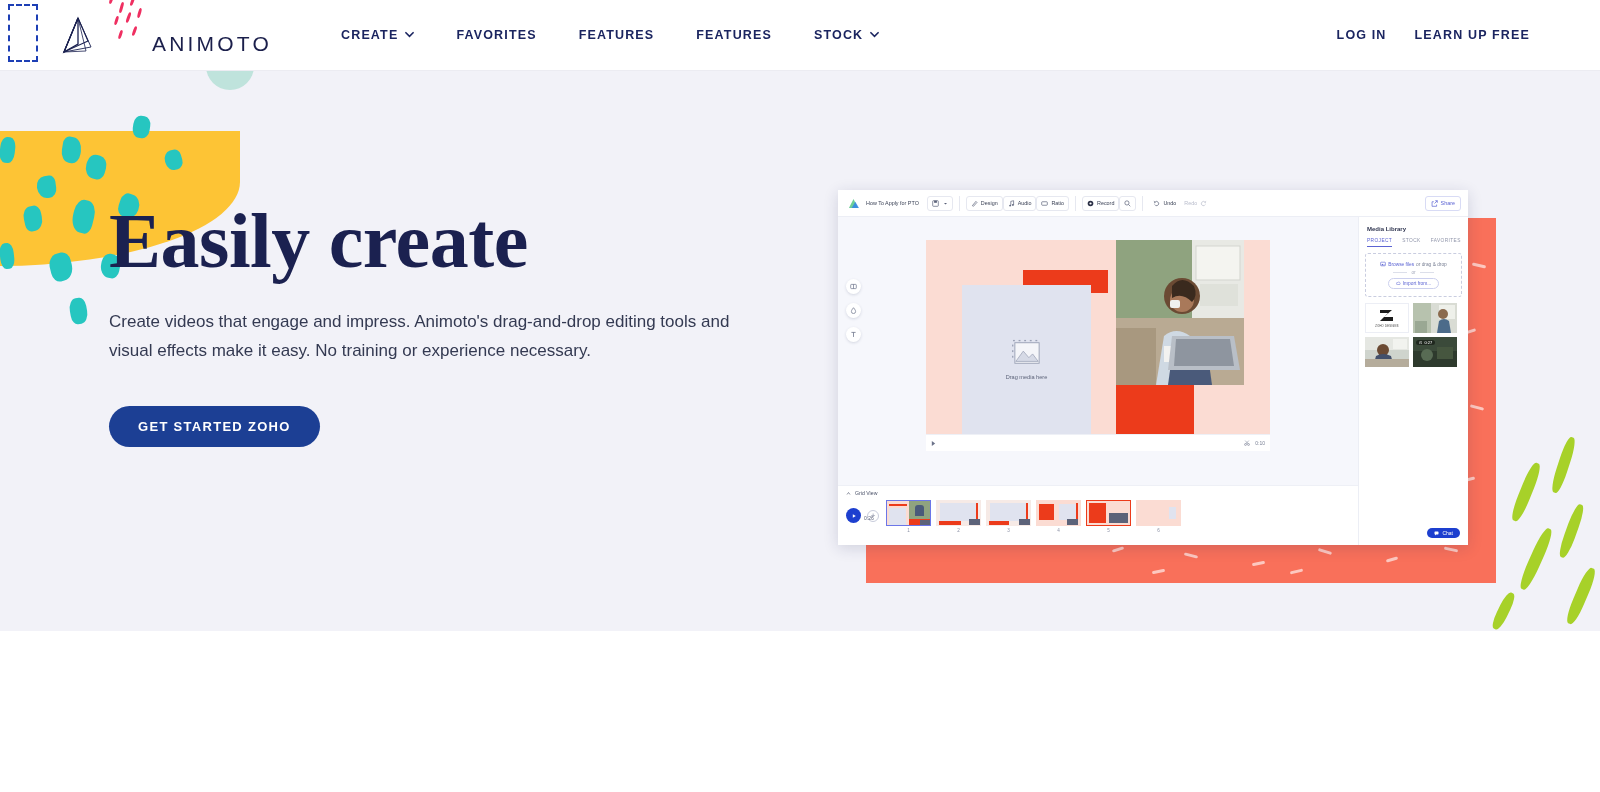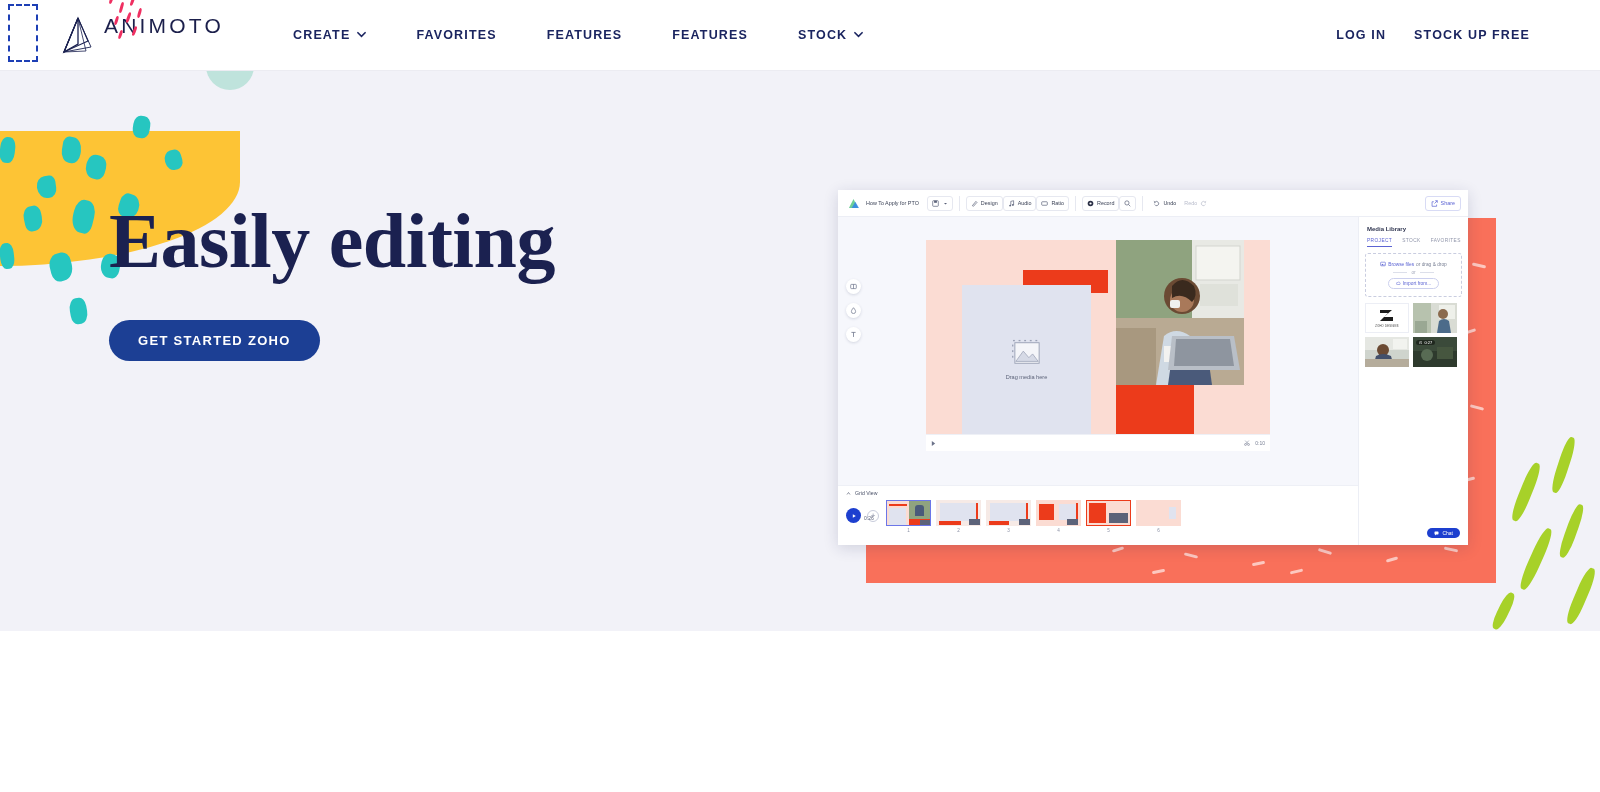--- a/index.html
+++ b/index.html
@@ -45,27 +45,27 @@
     border: 2px dashed #1d3fb5;
   }
 
   
   .navbar {
     position: absolute; left: 0; top: 0; width: 1600px; height: 71px;
     background: #ffffff; z-index: 40;
     display: flex; align-items: center;
     border-bottom: 1px solid #ececf2;
   }
-  .brand { display: flex; align-items: flex-start; margin-left: 58px; }
+  .brand { display: flex; align-items: flex-end; margin-left: 58px; gap: 48px; }
   .brand-mark { width: 40px; height: 42px; }
   .brand-name {
     font-size: 21px; letter-spacing: 3.2px; color: #1b1f4b;
     margin-left: 6px; font-weight: 400;
   }
-  .nav-links { display: flex; align-items: center; margin-left: 52px; gap: 16px; }
+  .nav-links { display: flex; align-items: center; margin-left: 52px; gap: 8px; }
   .nav-link {
     font-size: 12.5px; font-weight: bold; letter-spacing: 1.15px;
     color: #1b2560; padding: 10px 17px; cursor: pointer;
     display: flex; align-items: center; gap: 7px; white-space: nowrap;
   }
   .chev { width: 9px; height: 9px; position: relative; top: -1px; }
   .nav-right { margin-left: auto; margin-right: 56px; display: flex; align-items: center; }
   .nav-right .nav-link { padding: 10px 14px; }
 
   
@@ -283,40 +283,41 @@
       <div class="nav-link">
         <span>STOCK</span>
         <svg class="chev" viewBox="0 0 10 10">
             <path d="M1 3 L5 7 L9 3" fill="none" stroke="#1b2560" stroke-width="1.8" stroke-linecap="round"></path>
           </svg>
       </div>
     </div>
 
     <div class="nav-right">
       <div class="nav-link">LOG IN</div>
-      <div class="nav-link">STOCK UP FREE</div>
+      <div class="nav-link">LEARN UP FREE</div>
     </div>
   </div>
 
   <div class="pinkdrop" style="left:110px;top:-6px;width:3px;height:10px;transform:rotate(18deg);z-index:50;"></div>
   <div class="pinkdrop" style="left:120px;top:2px;width:3px;height:11px;transform:rotate(16deg);z-index:50;"></div>
   <div class="pinkdrop" style="left:131px;top:-4px;width:3px;height:10px;transform:rotate(20deg);z-index:50;"></div>
   <div class="pinkdrop" style="left:115px;top:16px;width:3px;height:9px;transform:rotate(17deg);z-index:50;"></div>
   <div class="pinkdrop" style="left:127px;top:12px;width:3px;height:11px;transform:rotate(19deg);z-index:50;"></div>
   <div class="pinkdrop" style="left:138px;top:8px;width:3px;height:10px;transform:rotate(15deg);z-index:50;"></div>
   <div class="pinkdrop" style="left:119px;top:30px;width:3px;height:9px;transform:rotate(18deg);z-index:50;"></div>
   <div class="pinkdrop" style="left:133px;top:26px;width:3px;height:10px;transform:rotate(20deg);z-index:50;"></div>
   <div class="blob-mint" style="z-index:5;"></div>
 
   <div class="hero-text">
 
     <h1 class="headline">
-      <span>Easily editing</span><br>
+      <span>Easily create</span><br>
     </h1>
 
+    <p class="subcopy">Create videos that engage and impress. Animoto's drag-and-drop editing tools and visual effects make it easy. No training or experience necessary.</p>
 
     <button class="cta">GET STARTED ZOHO</button>
   </div>
 
   <div class="app-wrap">
 
     <div class="coral-panel">
       <div class="tick" style="left:14px;top:22px;width:13px;height:3px;transform:rotate(-16deg);"></div>
       <div class="tick" style="left:58px;top:48px;width:14px;height:3px;transform:rotate(12deg);"></div>
       <div class="tick" style="left:110px;top:16px;width:12px;height:3px;transform:rotate(-20deg);"></div>

